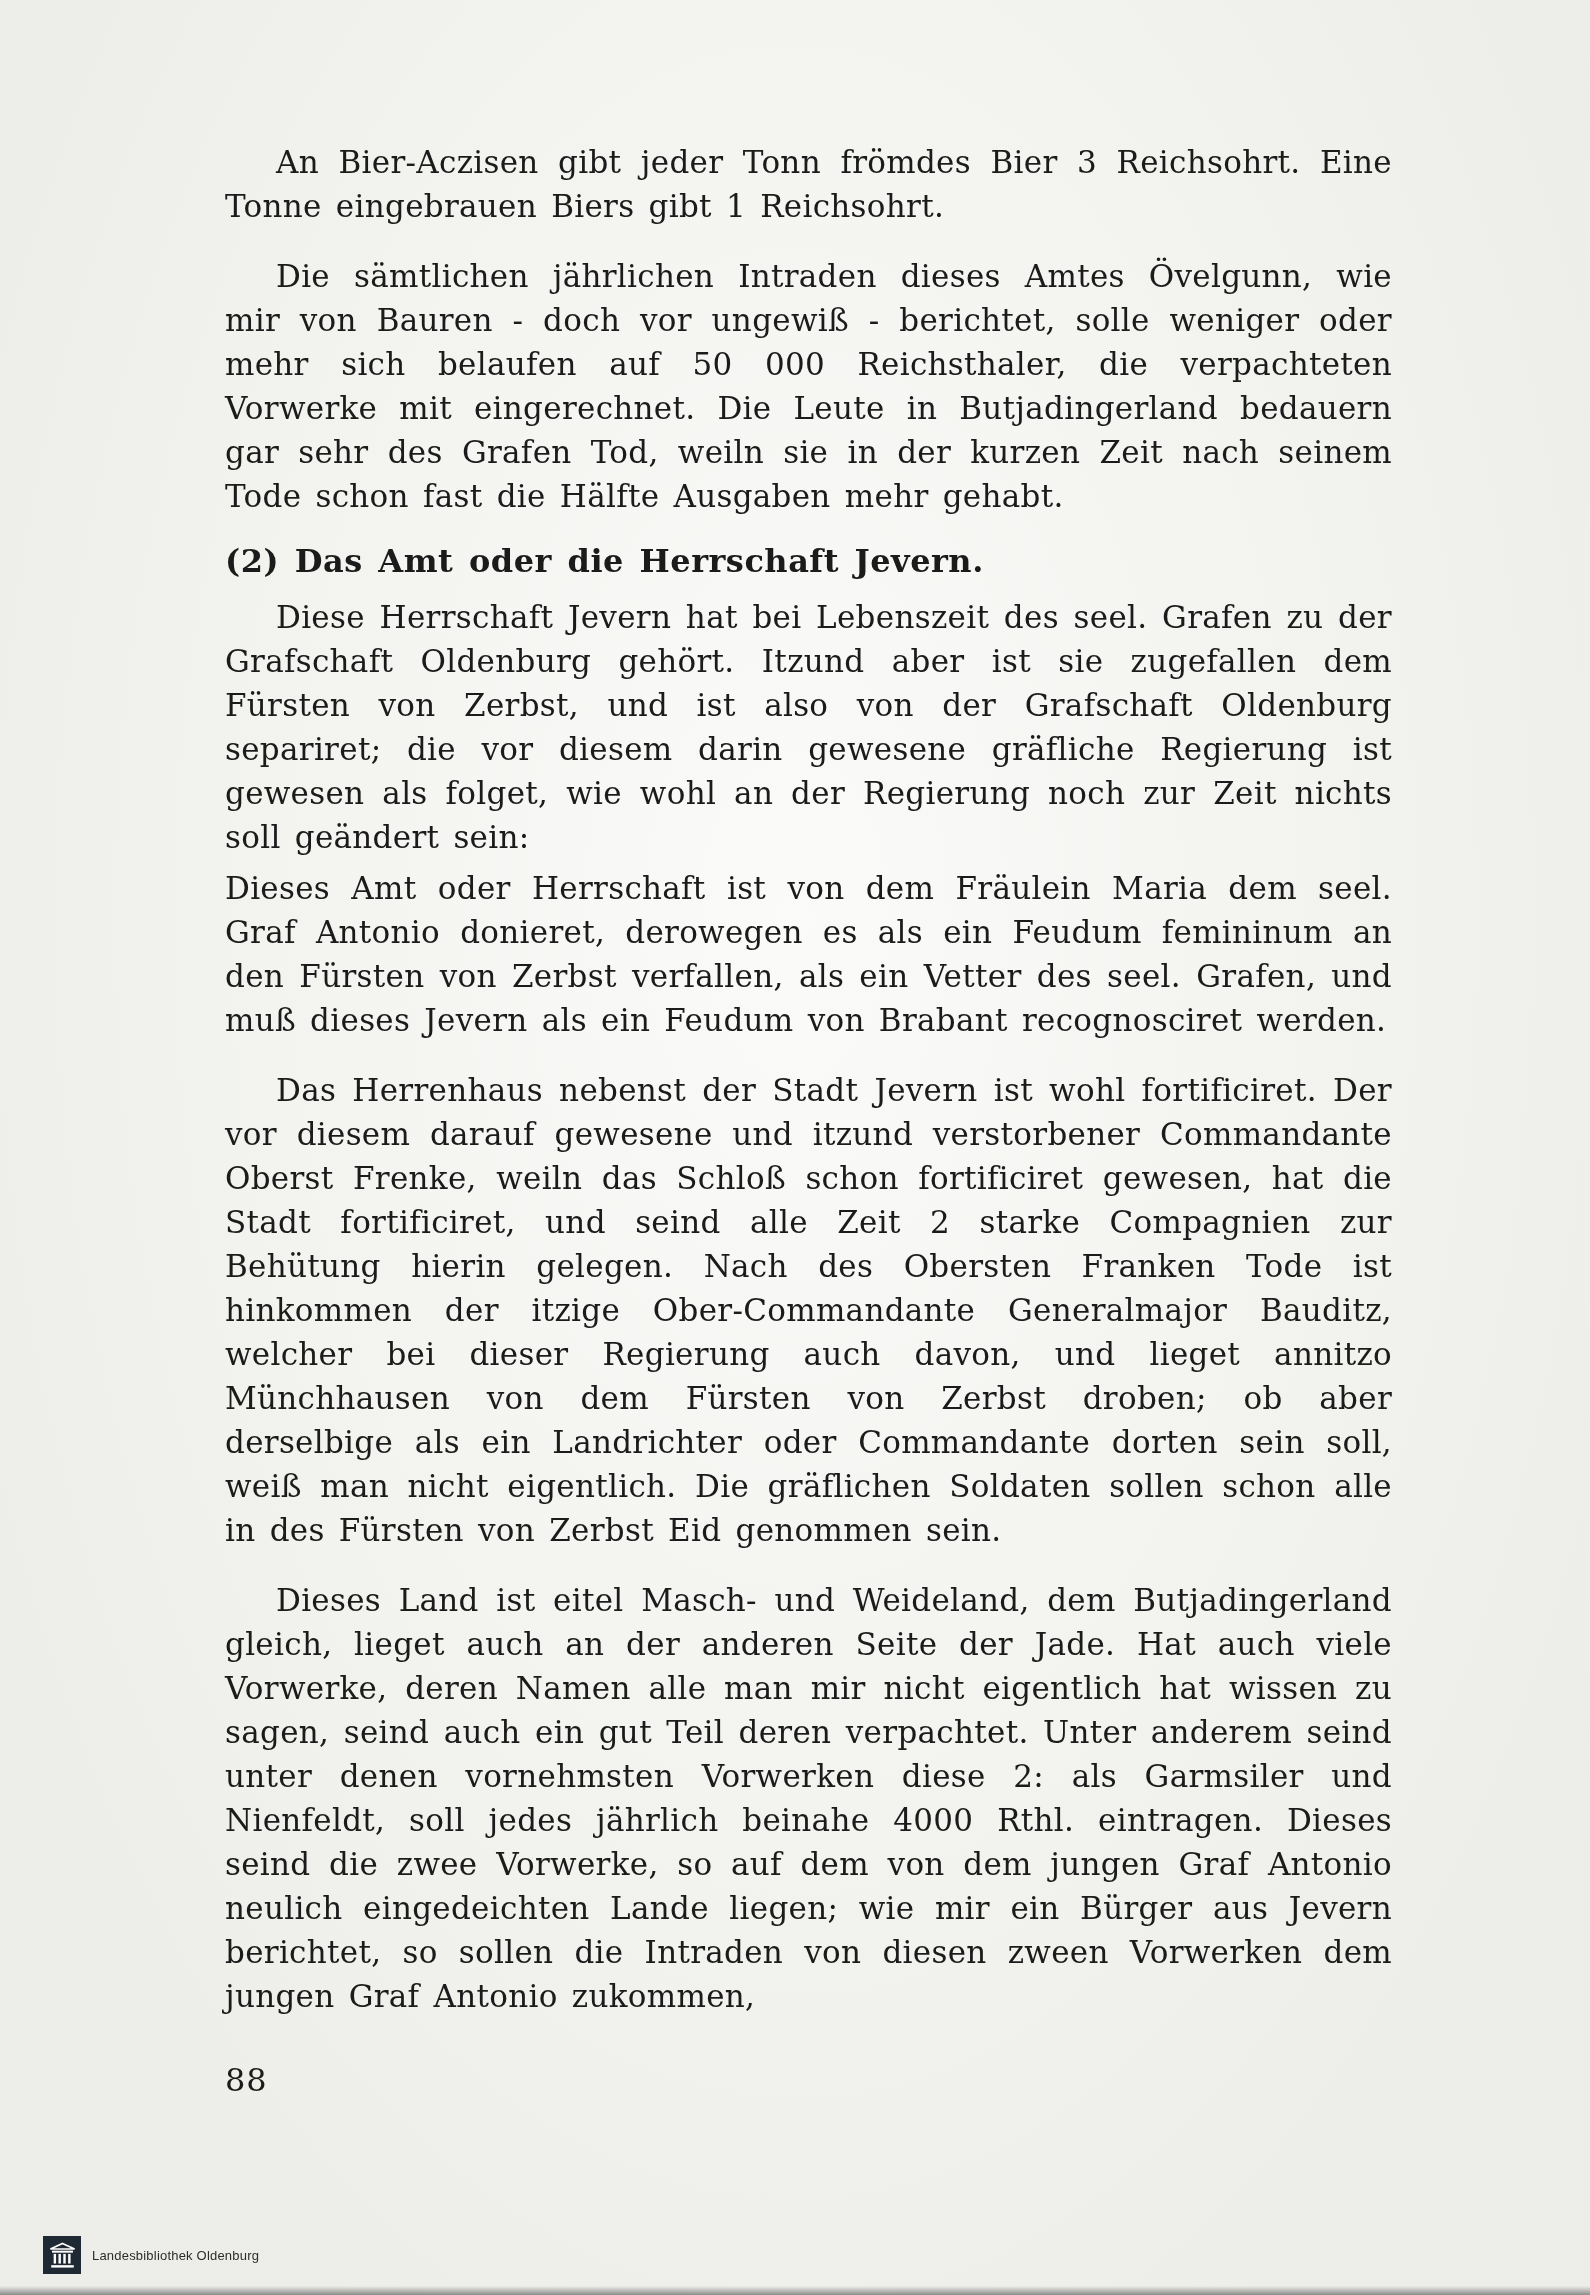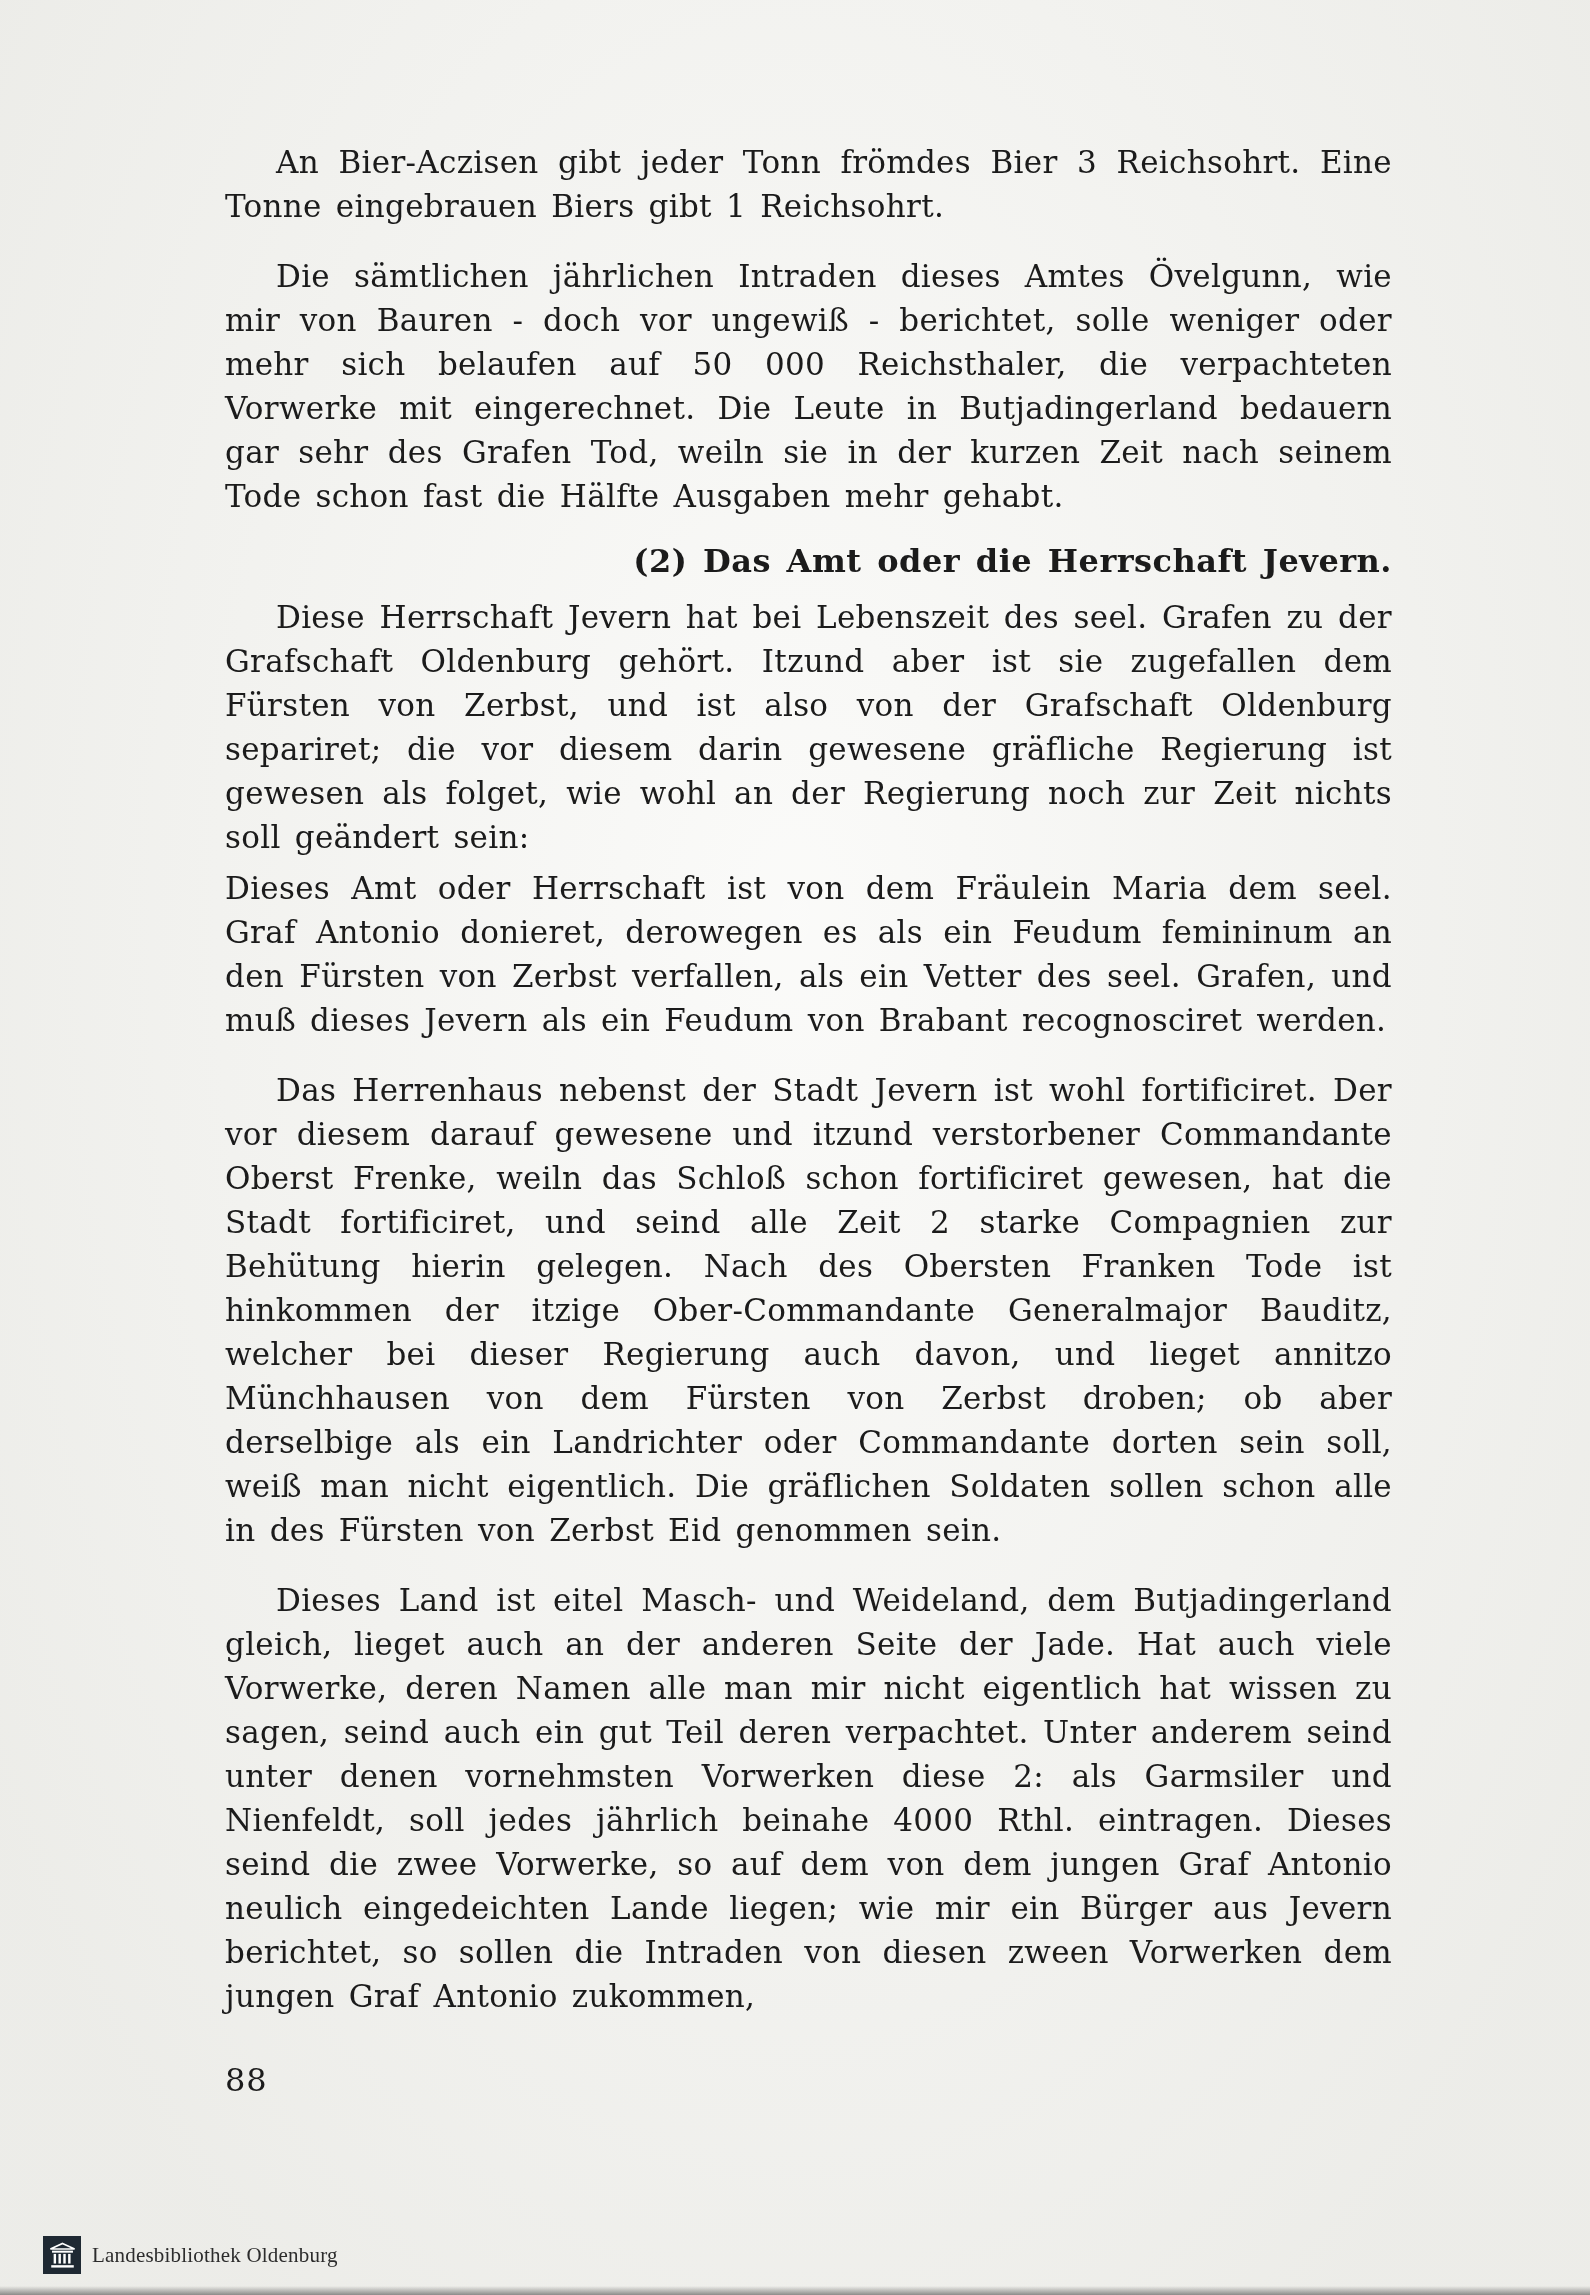--- a/index.html
+++ b/index.html
@@ -42,21 +42,21 @@
   }
   p.para.spaced {
     margin-top: 26px;
   }
   .indent {
     text-indent: 51px;
   }
   h2.heading {
     font-size: 32px;
     line-height: 44px;
-    text-align: right;
+    text-align: left;
     font-weight: bold;
     margin: 20.7px 0 12.7px 0;
     letter-spacing: 0.5px;
   }
   ul.officials {
     list-style: none;
     margin: 4.8px 0 11px 0;
     padding: 0 0 0 56px;
   }
   ul.officials li {
@@ -84,22 +84,22 @@
     background: #1f2933;
     display: flex;
     align-items: center;
     justify-content: center;
     flex: 0 0 auto;
   }
   .logo-box svg {
     display: block;
   }
   .library-name {
-    font-family: Liberation Serif, serif;
-    font-size: 21px;
+    font-family: Liberation Sans, sans-serif;
+    font-size: 13px;
     color: #2c2c2c;
     letter-spacing: 0.2px;
   }
 </style>
 </head>
 <body>
 
 <div class="page">
 
   <div class="text-block">

